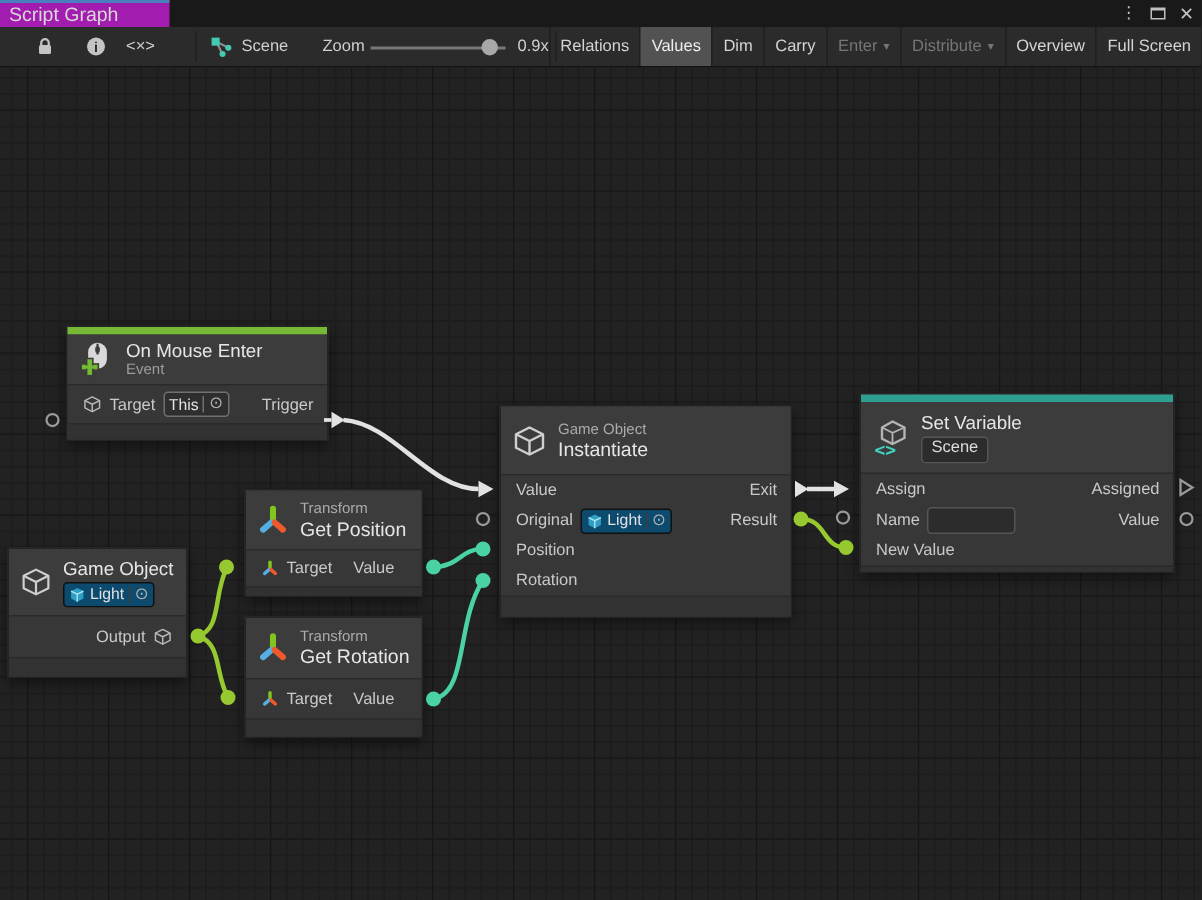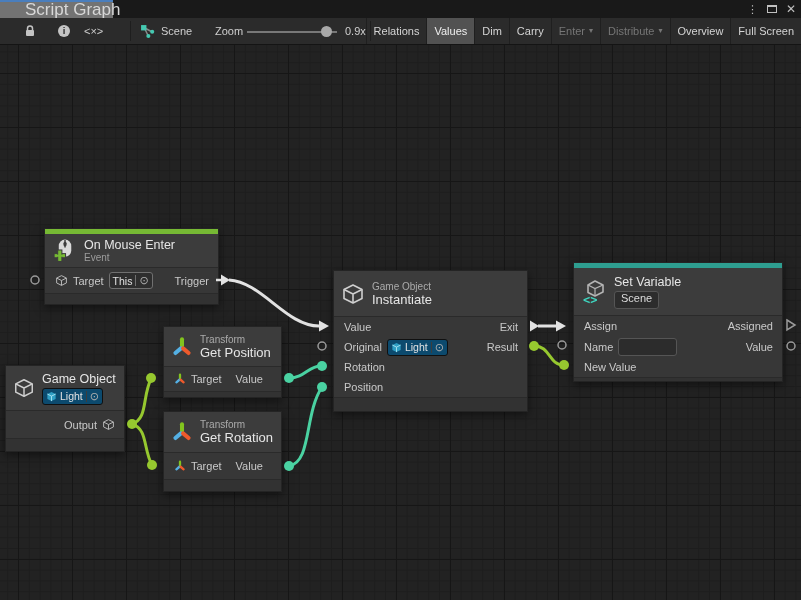--- a/index.html
+++ b/index.html
@@ -1,22 +1,22 @@
 <!DOCTYPE html>
 <html><head>
 <meta charset="utf-8">
 <style>
   * { box-sizing: border-box; margin: 0; padding: 0; }
   html,body { width:801px; height:600px; overflow:hidden; background:#222;
     font-family:"Liberation Sans", sans-serif; position:relative; }
 
   
   .titlebar { position:absolute; top:0; left:0; width:801px; height:18px; background:#191919; z-index:20; }
-  .tab { position:absolute; left:0; top:0; width:113px; height:18px; background:#737373;
-    border-top:2px solid #4a7ebd; color:#d8d8d8; font-size:17px; line-height:15px; padding-left:25px;
+  .tab { position:absolute; left:0; top:0; width:113px; height:18px; background:#a21caf;
+    border-top:2px solid #4a7ebd; color:#d8d8d8; font-size:13px; line-height:15px; padding-left:6px;
     white-space:nowrap; }
   .win-icons { position:absolute; right:5px; top:1px; height:16px; display:flex; gap:9px; align-items:center; color:#c0c0c0; }
   .kebab { font-size:11px; line-height:10px; letter-spacing:0; }
   .maxbox { width:10px; height:8px; border:1.5px solid #c0c0c0; border-top-width:2.5px; }
   .closex { font-size:12px; line-height:12px; }
 
   
   .toolbar { position:absolute; top:18px; left:0; width:801px; height:27px; background:#2b2b2b;
     border-bottom:1px solid #141414; color:#cfcfcf; font-size:11px; z-index:20; }
   .tb-abs { position:absolute; top:0; height:26px; display:flex; align-items:center; }
@@ -143,21 +143,21 @@
       <span>Overview</span>
       </div>
     <div class="tb-btn">
       <span>Full Screen</span>
       </div>
   </div>
 </div>
 
 <div class="canvas"></div>
 
-<div class="node" style="left:44px;top:228px;width:175px;height:77px">
+<div class="node" style="left:44px;top:217px;width:175px;height:77px">
   <div class="colorbar" style="background:#76b934"></div>
   <div class="node-header" style="height:34px">
     <svg width="25" height="25" viewBox="0 0 24 24">
       <rect x="6.5" y="1.5" width="12" height="16.5" rx="6" fill="#d9d9d9"></rect>
       <line x1="12.5" y1="2" x2="12.5" y2="9" stroke="#3c3c3c" stroke-width="1.4"></line>
       <rect x="11" y="3.6" width="3" height="4.4" rx="1.5" fill="#3c3c3c"></rect>
       <rect x="2" y="15" width="11" height="4" fill="#76b934" stroke="#3c3c3c" stroke-width="1"></rect>
       <rect x="5.5" y="11.5" width="4" height="11" fill="#76b934" stroke="#3c3c3c" stroke-width="1"></rect>
       <rect x="3" y="16" width="9" height="2" fill="#76b934"></rect>
       <rect x="6.5" y="12.5" width="2" height="9" fill="#76b934"></rect>
@@ -295,24 +295,24 @@
           <path d="M1.5 3.3 L6 5.6 L10.5 3.3" fill="none" stroke="#a8e4f2" stroke-width="1"></path>
           <path d="M6 5.6 L6 11" stroke="#a8e4f2" stroke-width="1"></path>
         </svg>
         <span>Light</span>
         <span class="picker">⊙</span>
       </span>
       <span class="spacer"></span>
       <span>Result</span>
     </div>
     <div class="node-row" style="height:20px">
+      <span>Position</span>
+    </div>
+    <div class="node-row" style="height:20px">
       <span>Rotation</span>
-    </div>
-    <div class="node-row" style="height:20px">
-      <span>Position</span>
     </div>
   </div>
   <div class="node-footer"></div>
 </div>
 
 <div class="node" style="left:573px;top:262px;width:210px;height:120px">
   <div class="colorbar" style="background:#2e9e90"></div>
   <div class="node-header" style="height:48px">
     <svg width="26" height="26" viewBox="0 0 26 26">
       <path d="M14 2 L22 6 L22 13 L14 17 L7 13.5 L7 6 Z" fill="none" stroke="#b4b4b4" stroke-width="1.6" stroke-linejoin="round"></path>

